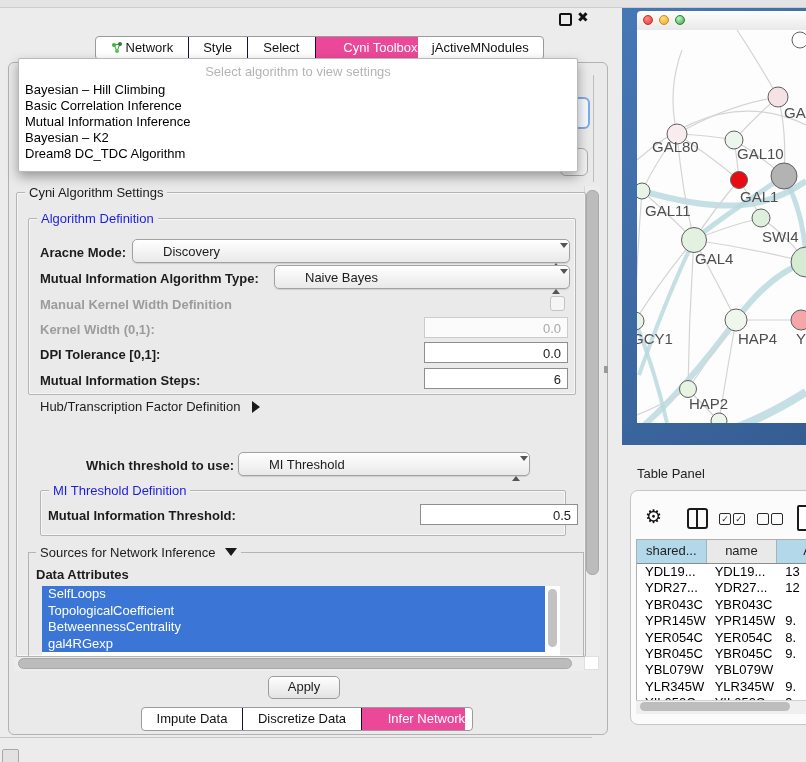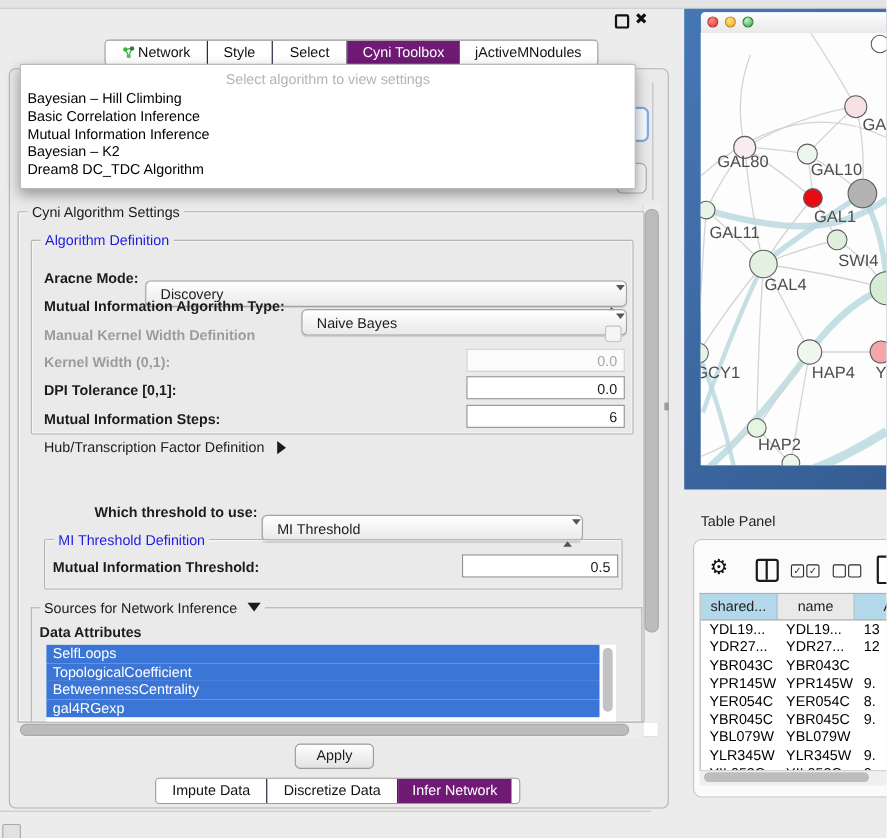--- a/index.html
+++ b/index.html
@@ -11,21 +11,21 @@
   #top-strip{left:0;top:0;width:806px;height:7px;background:#e4e4e4;border-bottom:1px solid #cdcdcd;}
   #cp-titlebar{left:0;top:8px;width:620px;height:22px;background:#e9e9e9;border-bottom:1px solid #c4c4c4;}
   #cp-title{left:10px;top:12px;}
   #float-btn{left:559px;top:13px;width:9px;height:9px;border:2px solid #111;border-radius:2px;}
   #close-btn{left:577px;top:9px;font-size:14px;font-weight:bold;color:#111;}
 
   
   .seg-bar{display:flex;background:#fff;border:1px solid #9b9b9b;border-radius:4px;overflow:hidden;height:22px;line-height:22px;}
   .seg{text-align:center;border-right:1px solid #0f172a;white-space:nowrap;color:#111;}
   .seg:last-child{border-right:none;}
-  .seg.sel{background:#701a75;color:#fff;border-right:none;}
+  .seg.sel{background:#ec4899;color:#fff;border-right:none;text-align:right;}
   #main-tabs{left:95px;top:36px;width:447px;}
   #bottom-tabs{left:141px;top:707px;width:330px;}
 
   
   #cp-panel{left:8px;top:62px;width:598px;height:671px;border:1px solid #b2b2b2;border-radius:6px;background:#eaeaea;}
 
   
   .remnant-line{width:1px;background:#bdbdbd;}
   .remnant-combo{border:2px solid #82aade;border-radius:6px;background:#f4f8ff;}
   .remnant-box{border:1px solid #ababab;border-radius:6px;background:#f2f2f2;}
@@ -39,21 +39,21 @@
 
   
   .group{border:1px solid #b4b4b4;border-radius:2px;box-shadow:inset 0 0 0 1px rgba(255,255,255,.6);}
   .legend{position:absolute;top:-8px;left:8px;background:#eaeaea;padding:0 4px;line-height:15px;white-space:nowrap;}
   .legend.blue{color:#1d1de0;}
   .legend.green{color:#2ed32e;}
   .lbl{font-weight:bold;color:#1c1c1c;white-space:nowrap;}
   .lbl.dis{color:#9c9c9c;}
 
   
-  .combo{background:linear-gradient(#ffffff,#e9e9e9);border:1px solid #a2a2a2;border-radius:5px;height:24px;line-height:24px;padding-left:13px;box-sizing:border-box;box-shadow:0 1px 1px rgba(0,0,0,.12);margin-top:16px;}
+  .combo{background:linear-gradient(#ffffff,#e9e9e9);border:1px solid #a2a2a2;border-radius:5px;height:24px;line-height:24px;padding-left:30px;box-sizing:border-box;box-shadow:0 1px 1px rgba(0,0,0,.12);}
   .combo .arr{position:absolute;right:9px;top:4px;width:8px;}
   .tri-up{width:0;height:0;border-left:4px solid transparent;border-right:4px solid transparent;border-bottom:5px solid #555;margin-bottom:2px;}
   .tri-dn{width:0;height:0;border-left:4px solid transparent;border-right:4px solid transparent;border-top:5px solid #555;}
 
   
   .field{background:#fff;border:1px solid #8f8f8f;height:21px;line-height:21px;text-align:right;padding-right:6px;box-sizing:border-box;}
   .field.dis{background:#fbfbfb;border-color:#cccccc;color:#a8a8a8;}
   .checkbox{width:13px;height:13px;border:1px solid #c3c3c3;border-radius:3px;background:#f5f5f5;}
 
   
@@ -165,21 +165,21 @@
 
   <div class="abs lbl" style="left:86px;top:458px;">Which threshold to use:</div>
   <div class="abs combo" style="left:238px;top:452px;width:292px;">
     <span>MI Threshold</span>
     <span class="arr"><span class="tri-up"></span><span class="tri-dn"></span></span>
   </div>
   <div class="abs group" style="left:40px;top:490px;width:524px;height:44px;">
     <span class="legend blue">MI Threshold Definition</span>
   </div>
   <div class="abs lbl" style="left:48px;top:508px;">Mutual Information Threshold:</div>
-  <div class="abs field" style="left:420px;top:504px;width:142px;">0.5</div>
+  <div class="abs field" style="left:420px;top:504px;width:158px;">0.5</div>
 
   <div class="abs" style="left:28px;top:552px;width:554px;height:104px;border:1px solid #b4b4b4;border-bottom:none;"></div>
   <div class="abs" style="left:36px;top:545px;background:#eaeaea;padding:0 4px;">
     <span>Sources for Network Inference</span>
     <span style="display:inline-block;width:0;height:0;border-left:6px solid transparent;border-right:6px solid transparent;border-top:8px solid #1a1a1a;vertical-align:1px;margin-left:6px;"></span>
   </div>
   <div class="abs lbl" style="left:36px;top:567px;">Data Attributes</div>
   <div class="abs" id="attr-list">
     <div class="row">SelfLoops</div>
     <div class="row">TopologicalCoefficient</div>

